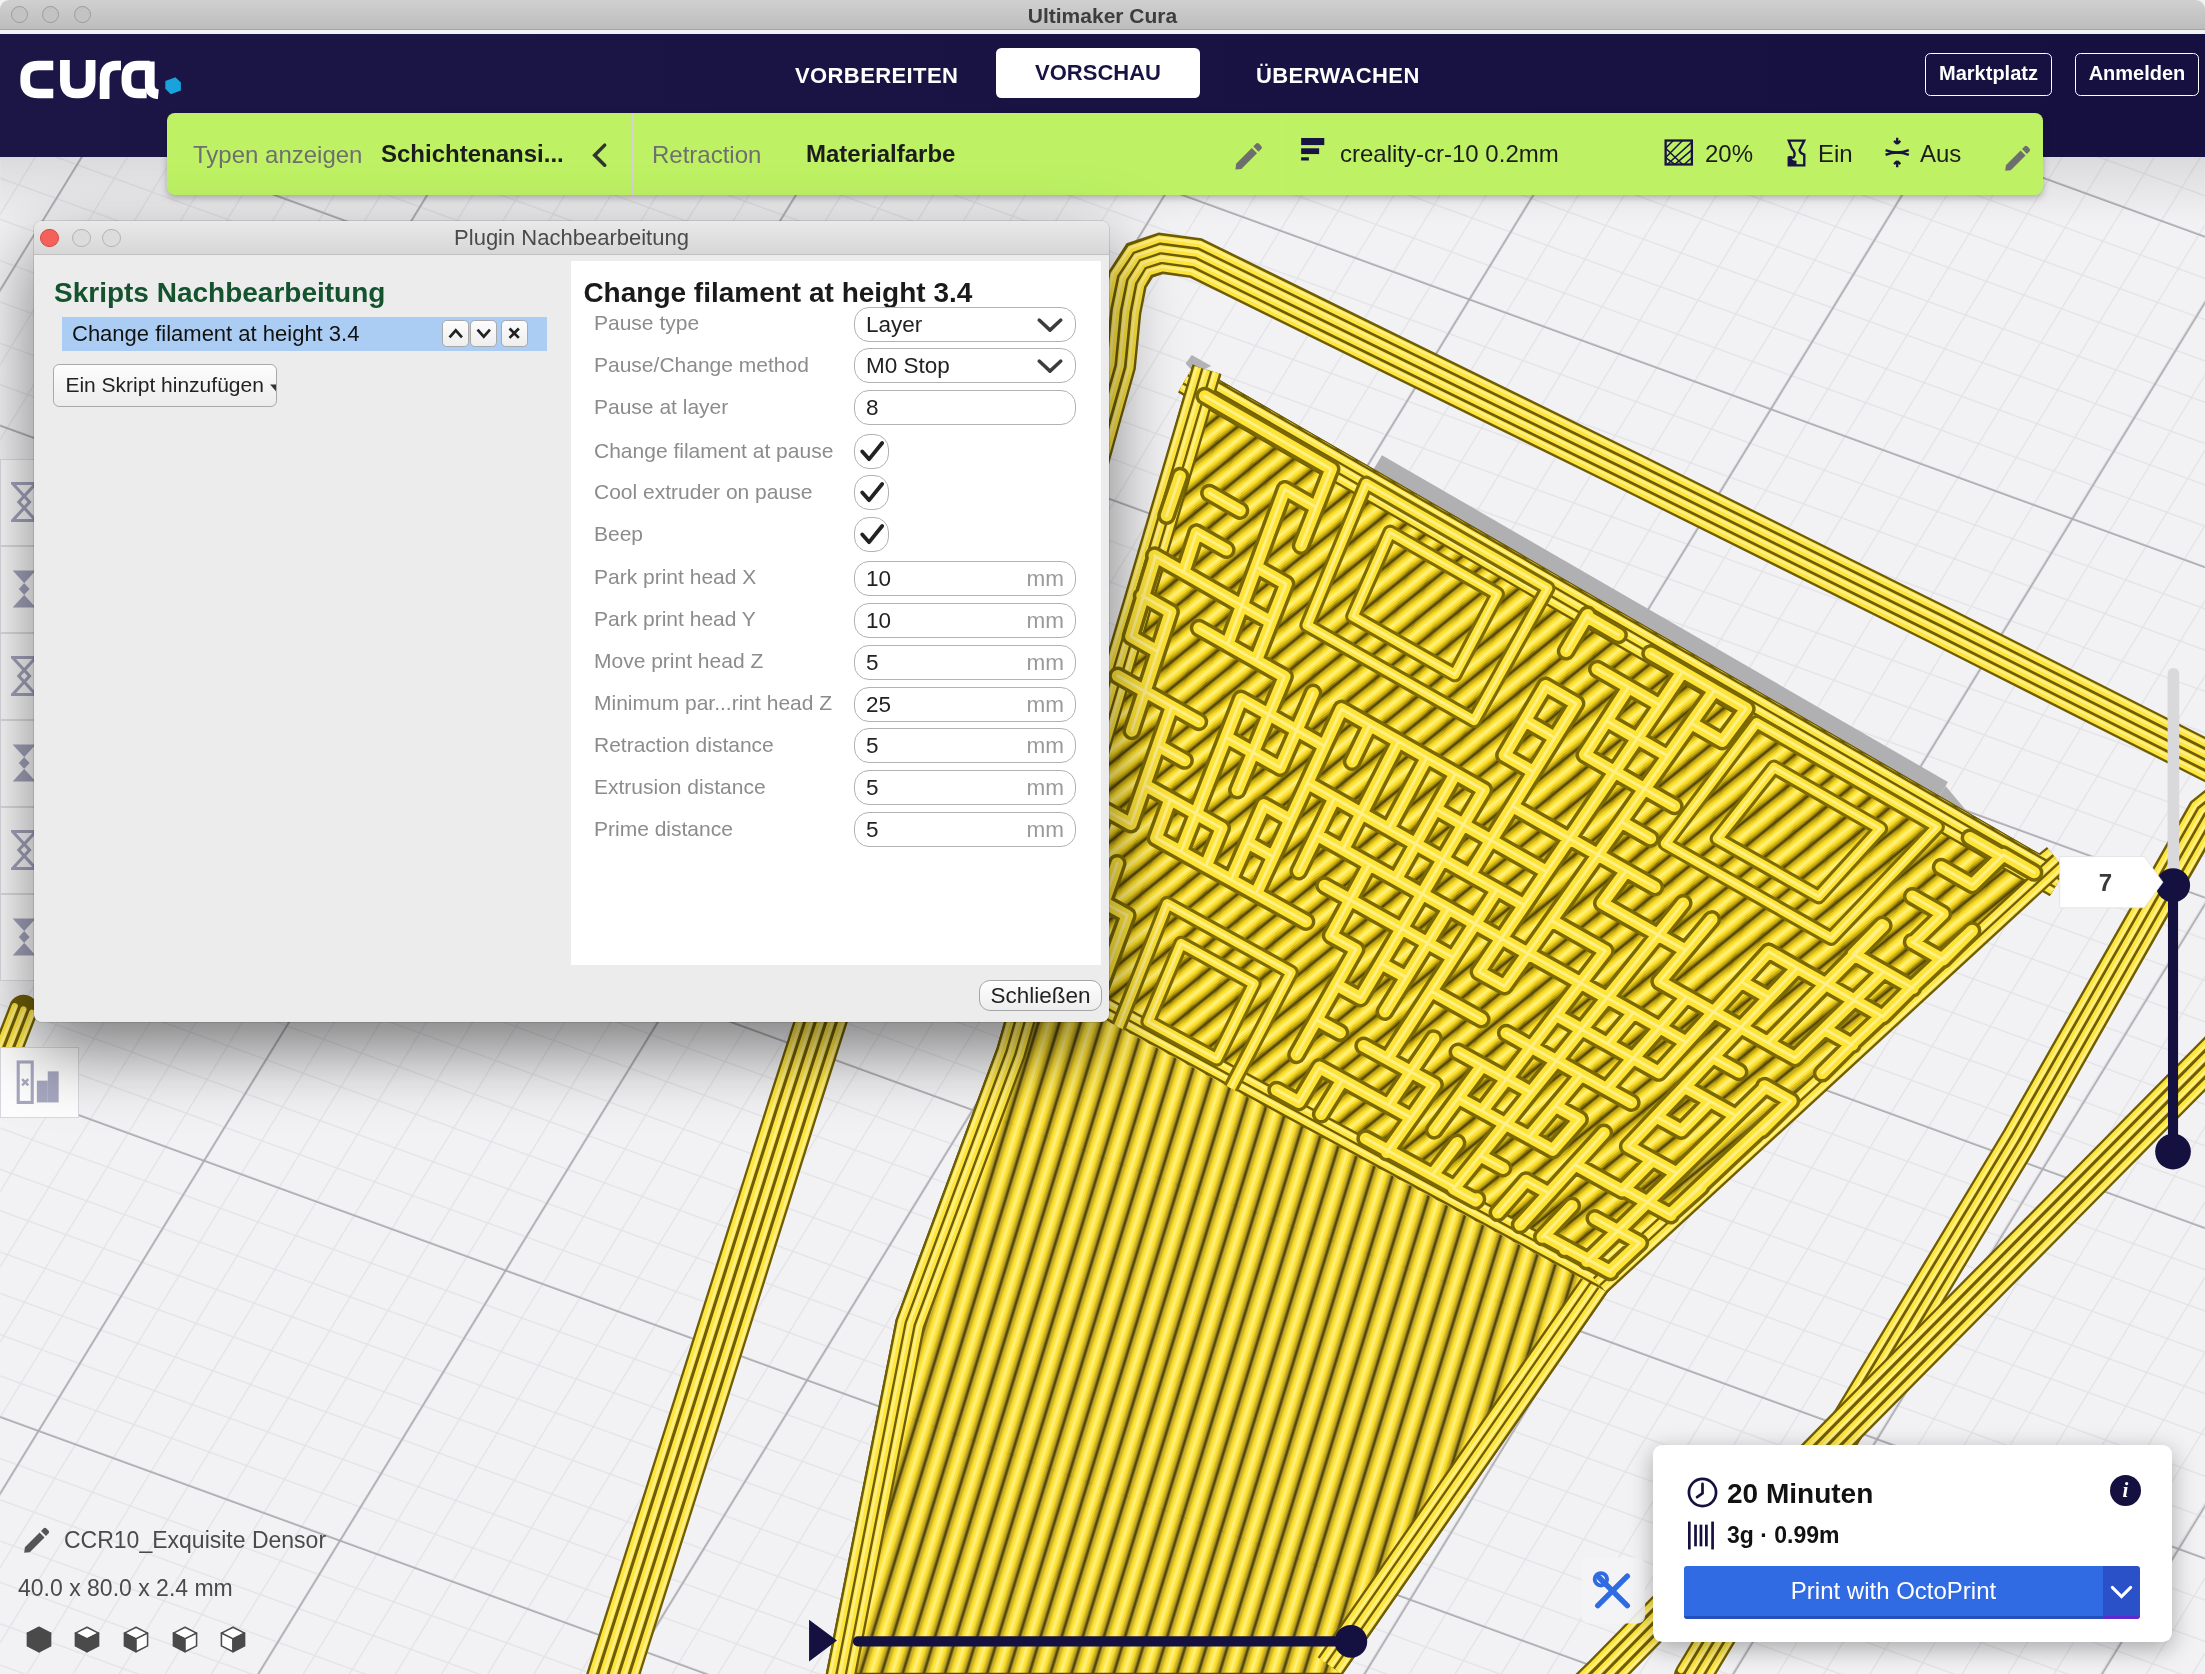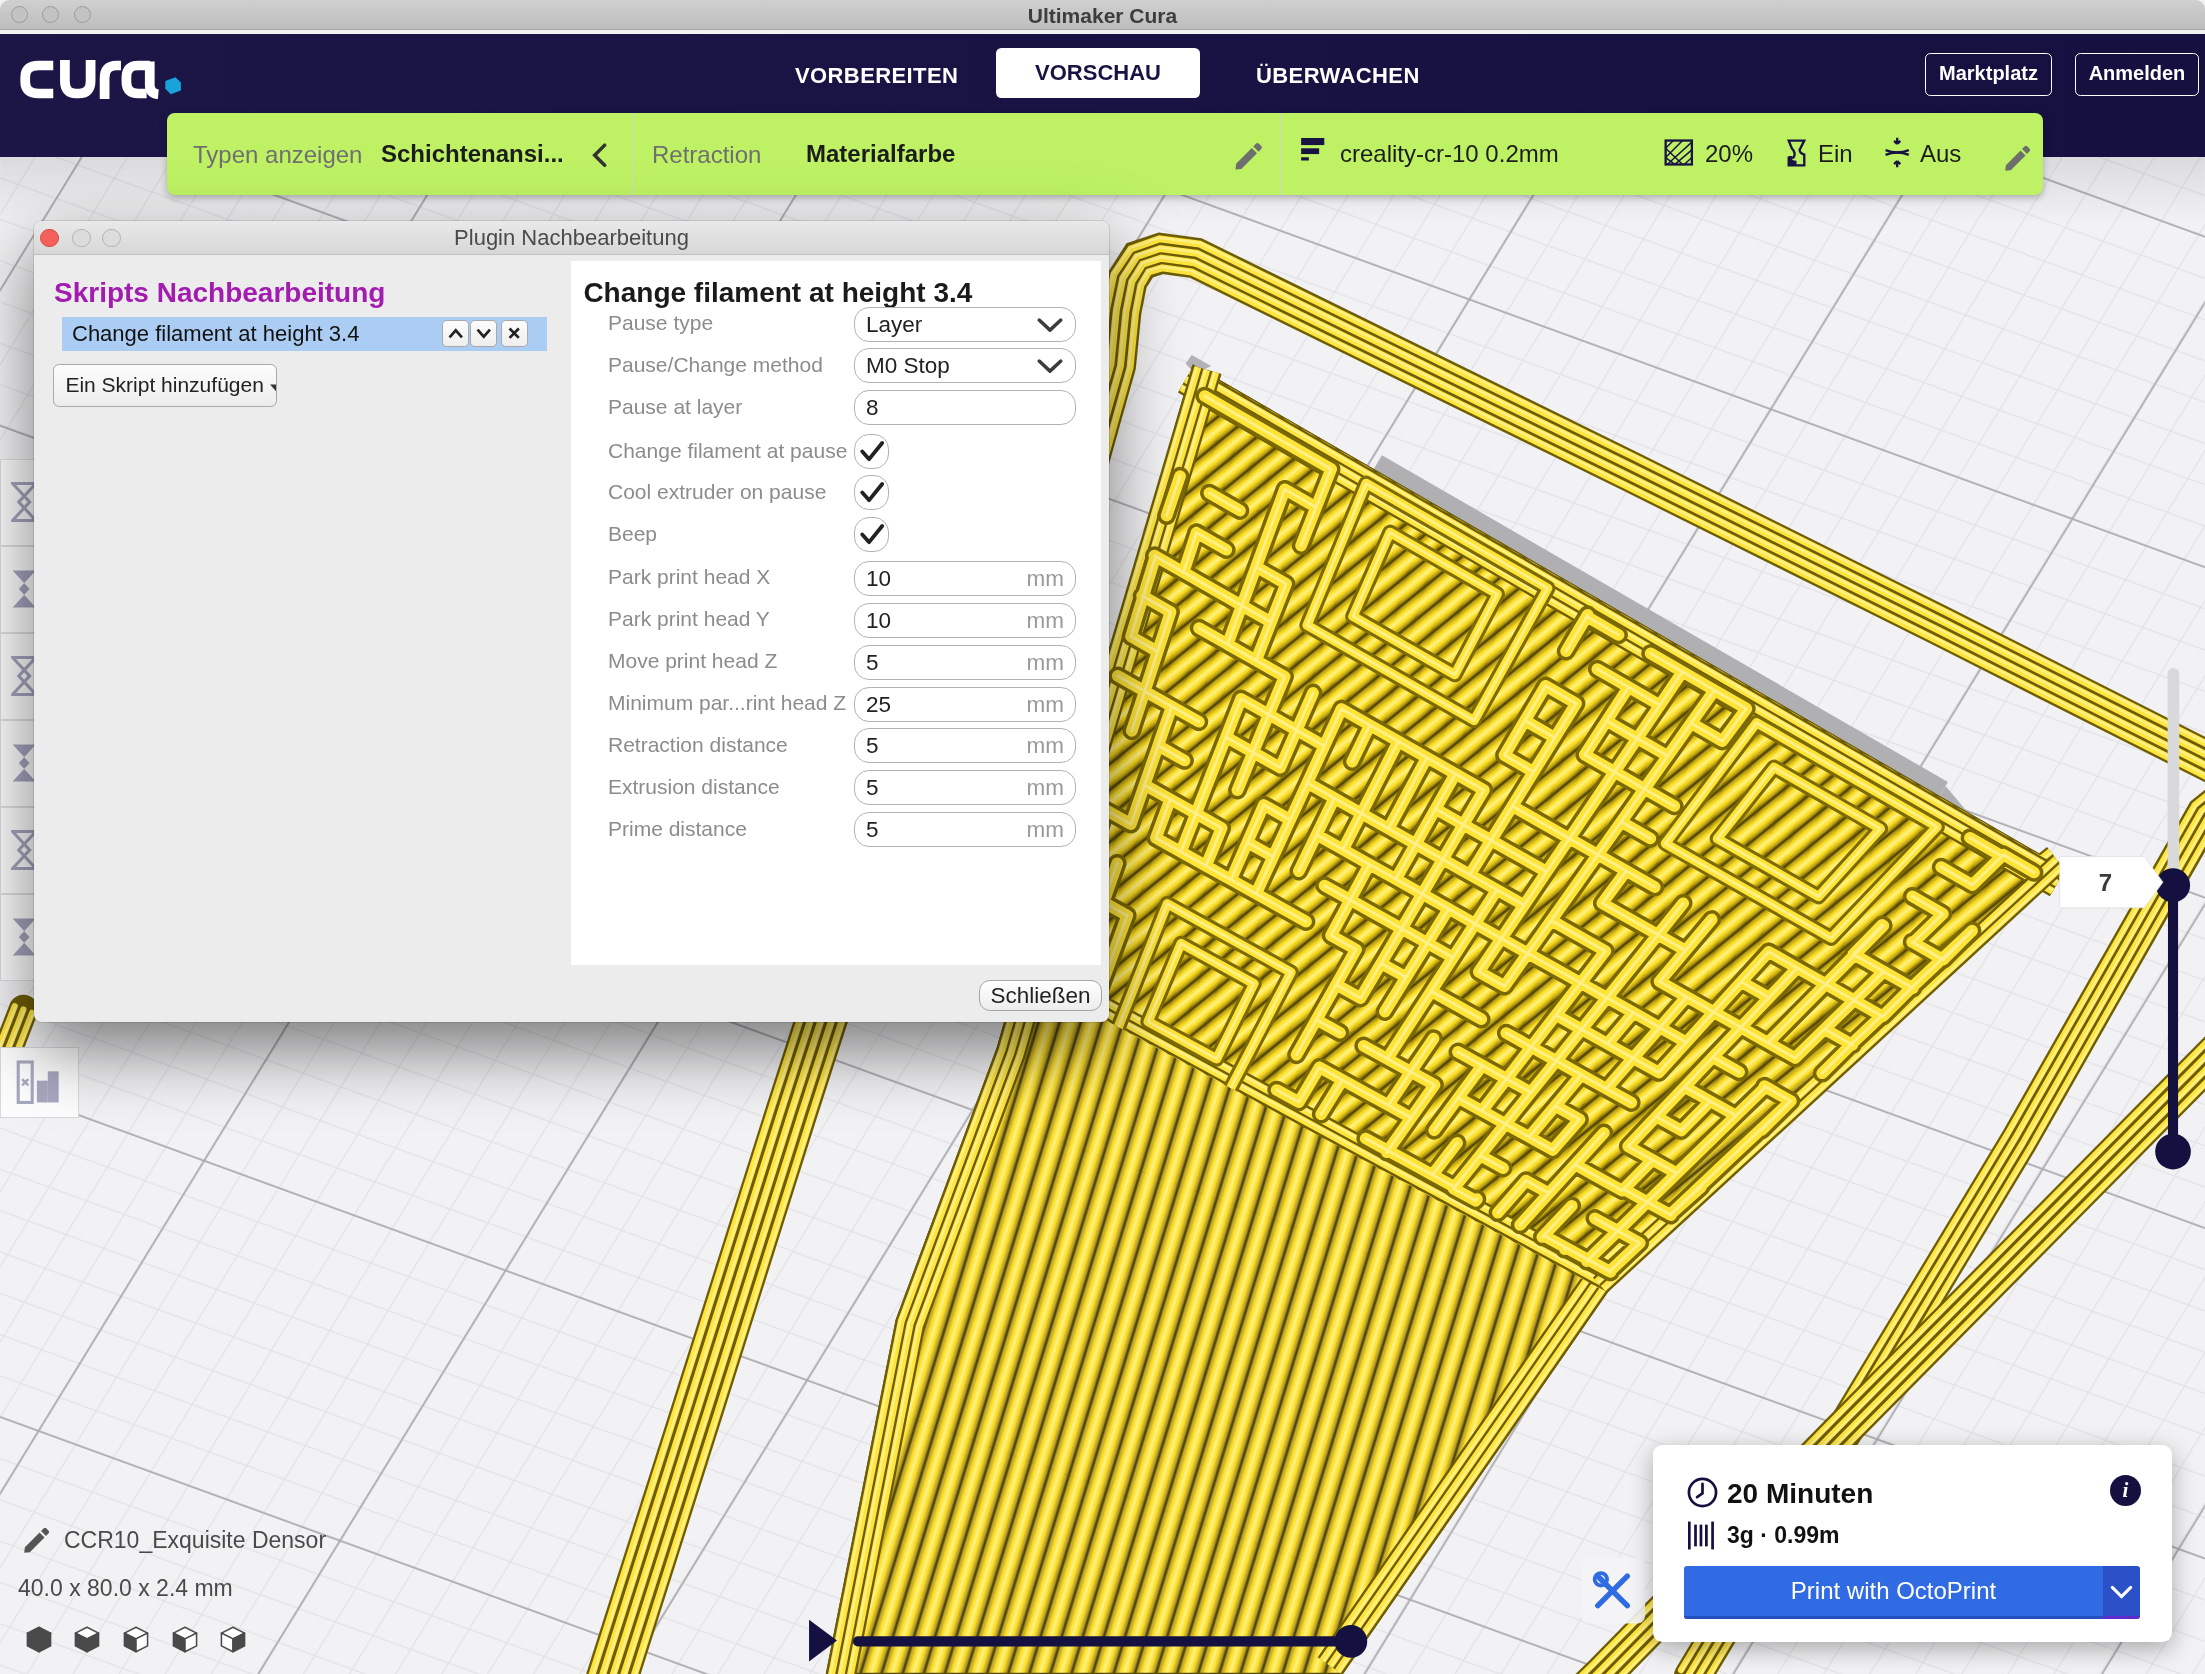--- a/index.html
+++ b/index.html
@@ -10,27 +10,27 @@
 #vtab { position:absolute; left:996px; top:14px; width:204px; height:50px; background:#fff; border-radius:5.4px; text-align:center; line-height:50px; font-size:22px; font-weight:700; color:#191344; }
 .hbtn { position:absolute; top:19.4px; height:43px; border:1.9px solid #fff; border-radius:5.4px; color:#fff; font-size:20px; font-weight:700; text-align:center; line-height:39px; }
 #topbar { position:absolute; left:167px; top:113px; width:1876px; height:82px; background:#bef264; border-radius:7.8px; box-shadow:0 2.3px 7.8px rgba(0,0,0,0.25); z-index:5; }
 #topbar .sep { position:absolute; top:0; width:0.8px; height:82px; background:#d4d4d4; }
 #topbar .gt { position:absolute; top:28px; font-size:24px; color:#6f6f6f; }
 #topbar .dt { position:absolute; top:27px; font-size:24px; font-weight:700; color:#1c1c1c; }
 #scenewrap { position:absolute; left:0; top:154px; width:2205px; height:1520px; }
 #dialog { position:absolute; left:34px; top:221px; width:1075px; height:801px; background:#ececec; border-radius:7.8px; box-shadow:0 27px 70px rgba(0,0,0,0.5), 0 0 0 0.8px rgba(0,0,0,0.14); z-index:10; }
 #dtitle { position:absolute; left:0; top:0; width:100%; height:34px; background:linear-gradient(#e9e9e9,#d7d7d7); border-radius:7.8px 7.8px 0 0; border-bottom:0.8px solid #c0c0c0; text-align:center; line-height:34px; font-size:22px; color:#4a4a4a; }
 .dot { position:absolute; top:7.8px; width:18.6px; height:18.6px; border-radius:50%; }
-#dlg-h1 { position:absolute; left:20px; top:56px; font-size:28px; font-weight:700; color:#a21caf; }
+#dlg-h1 { position:absolute; left:20px; top:56px; font-size:28px; font-weight:700; color:#14532d; }
 #bluerow { position:absolute; left:28px; top:96px; width:485px; height:34px; background:#abcdf4; font-size:22px; color:#111; line-height:34px; padding-left:10px; }
 .sqbtn { position:absolute; top:99px; width:27px; height:27px; background:linear-gradient(#fdfdfd,#eee); border:1.2px solid #a9a9a9; border-radius:4.7px; text-align:center; }
 #addbtn { font-size:21px; position:absolute; left:19.4px; top:143px; width:224px; height:43px; white-space:nowrap; overflow:hidden; background:linear-gradient(#fdfdfd,#ececec); border:1.2px solid #a9a9a9; border-radius:6.2px; color:#222; line-height:40px; padding-left:11px; }
 #panel { position:absolute; left:537px; top:40px; width:530px; height:704px; background:#fff; }
 #panel h2 { position:absolute; left:12.4px; top:16.3px; font-size:28px; font-weight:700; color:#1a1a1a; white-space:nowrap; }
-#panel .lbl { position:absolute; left:37px; font-size:21px; color:#8c8c8c; white-space:nowrap; }
+#panel .lbl { position:absolute; left:23px; font-size:21px; color:#8c8c8c; white-space:nowrap; }
 #panel .fld { position:absolute; height:35px; background:#fff; border:1.2px solid #b2b2b2; border-radius:15px; font-size:22.5px; color:#222; line-height:33px; padding-left:11px; }
 #panel .mm { position:absolute; right:11px; color:#9a9a9a; }
 #closebtn { position:absolute; left:945px; top:759px; width:123px; height:31px; background:linear-gradient(#fff,#ededed); border:1.2px solid #a6a6a6; border-radius:11px; font-size:22.5px; color:#222; text-align:center; line-height:29.5px; }
 #infopanel { position:absolute; left:1653px; top:1445px; width:519px; height:197px; background:#fff; border-radius:9.3px; box-shadow:0 6.2px 23px rgba(0,0,0,0.3); z-index:6; }
 #printbtn { position:absolute; left:31px; top:121px; width:419px; height:53px; background:#316be4; border-bottom:3.1px solid #2450bf; border-radius:3.1px 0 0 3.1px; color:#fff; font-size:24px; text-align:center; line-height:50px; }
 #printdd { position:absolute; left:450px; top:121px; width:37px; height:53px; background:#2b51c9; border-bottom:3.1px solid #5b2bd0; border-radius:0 3.1px 3.1px 0; }
 #bl-name { position:absolute; left:64px; top:1527px; font-size:23px; color:#4a4a4a; }
 #bl-dim { position:absolute; left:18px; top:1575px; font-size:23px; color:#4a4a4a; }
 </style></head>
 <body>

